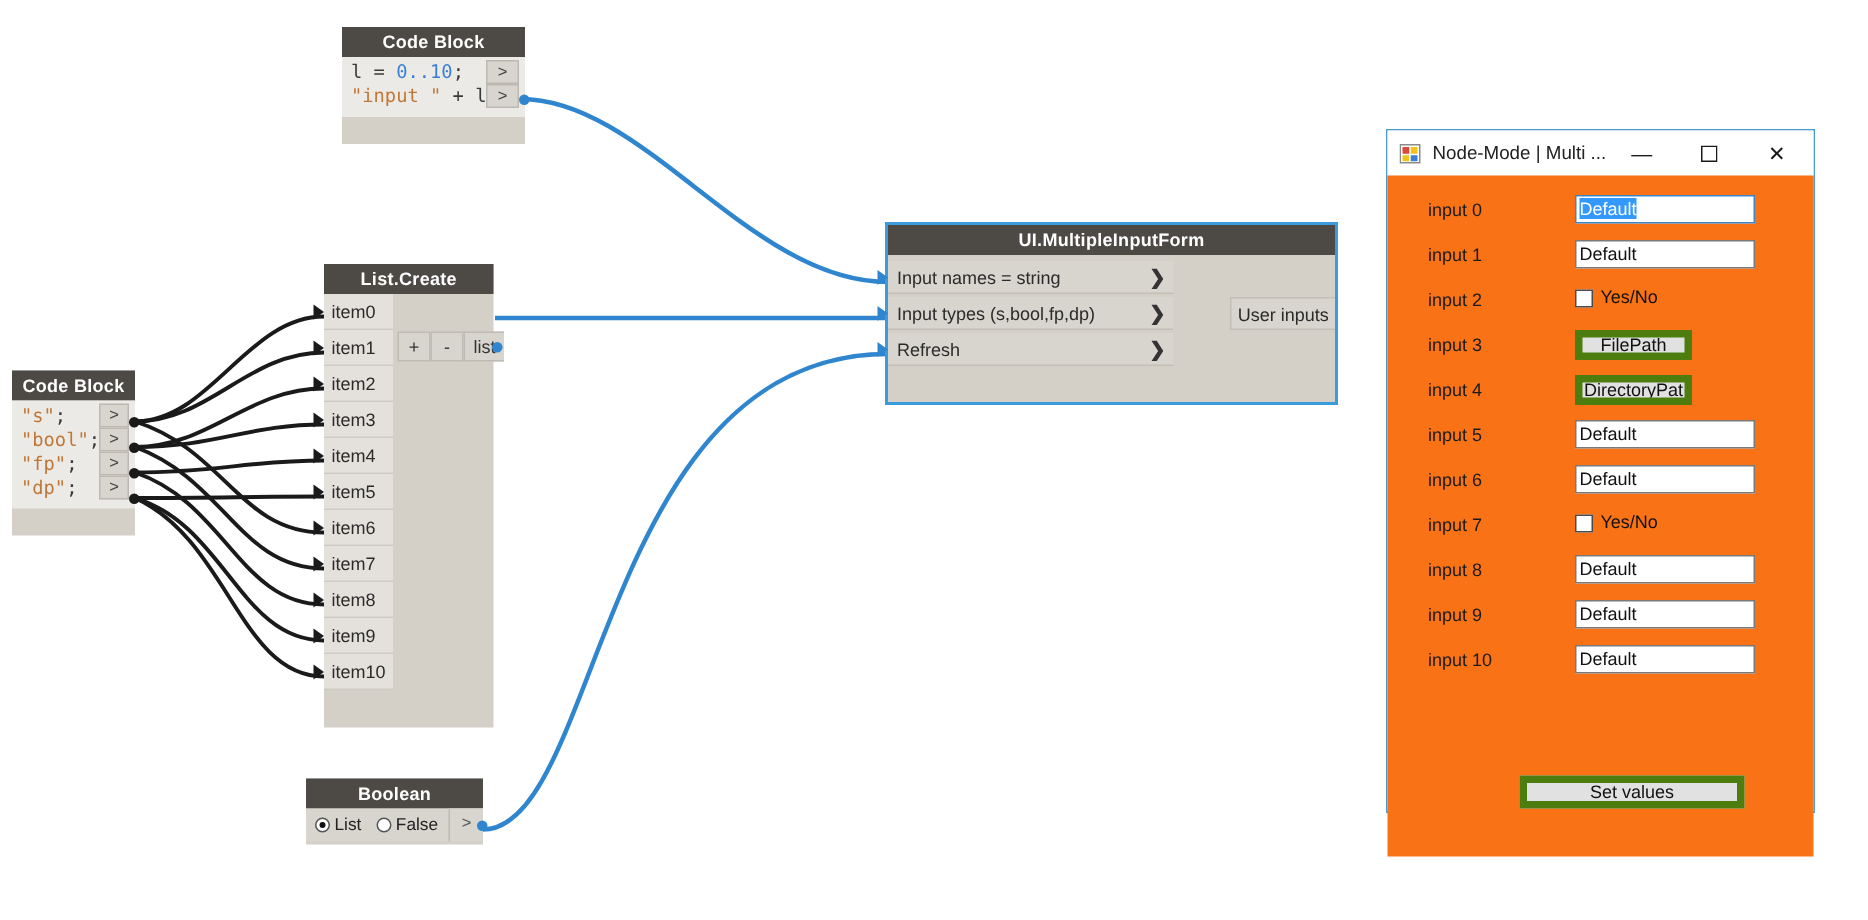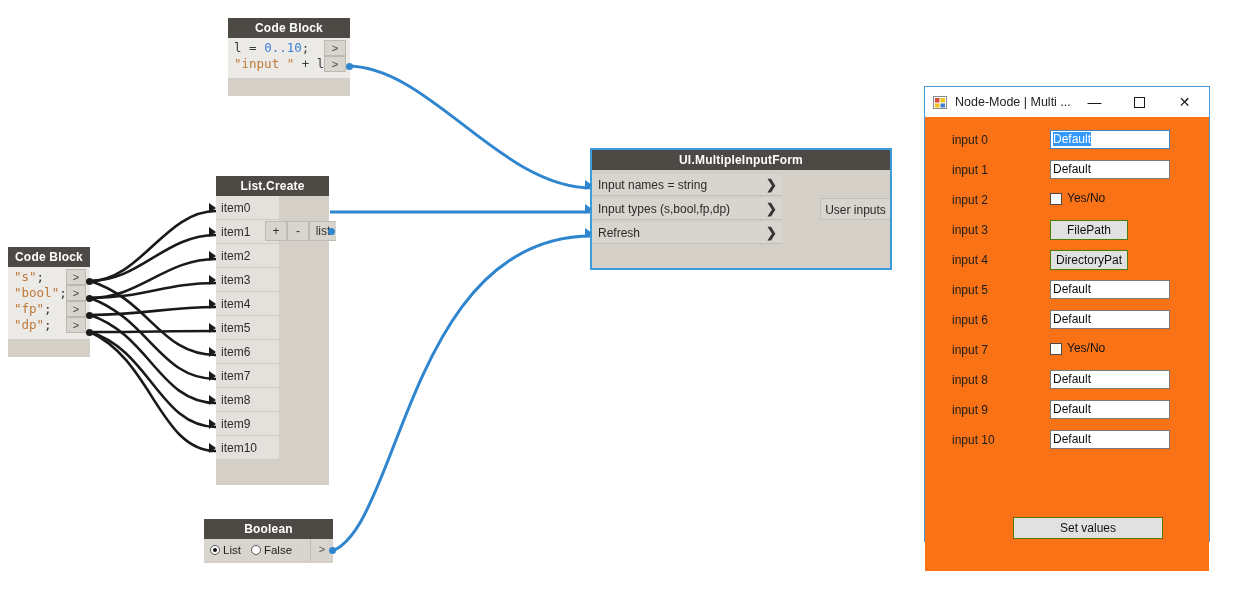--- a/index.html
+++ b/index.html
@@ -136,21 +136,21 @@
   }
   .tok-var  { color: #3a3a3a; }
   .tok-num  { color: #3b7fd4; }
   .tok-str  { color: #c07838; }
   .tok-op   { color: #3a3a3a; }
 
   
   .lc-item {
     background: #e4e1dc;
     border-bottom: 1px solid #cfcbc4;
-    width: 63px;
+    width: 46px;
     height: 24px;
     line-height: 24px;
     font-size: 12px;
     color: #2b2b2b;
     padding-left: 5px;
     box-sizing: border-box;
     position: relative;
   }
   .lc-btn {
     position: absolute;
@@ -285,21 +285,21 @@
   .chk {
     width: 12px; height: 12px;
     background: #fff;
     border: 1px solid #4a4a4a;
     box-sizing: border-box;
     margin-right: 5px;
   }
   .wbtn {
     position: absolute;
     background: #e1e1e1;
-    border: 1px solid #4d7c0f;
+    border: 5px solid #4d7c0f;
     box-sizing: border-box;
     font-size: 12px;
     color: #111;
     text-align: center;
     display: flex;
     align-items: center;
     justify-content: center;
     overflow: hidden;
     white-space: nowrap;
   }
@@ -380,21 +380,21 @@
   <div class="node-body" style="height:98px;">
     <div id="mif-ports" style="width:190px; padding-top:4px;">
         <div class="port" style="margin-bottom: 2px;"><span>Input names = string</span><span class="chev">❯</span><span class="cap cap-in-blue" style="top: 6px;"></span></div>
         <div class="port" style="margin-bottom: 2px;"><span>Input types (s,bool,fp,dp)</span><span class="chev">❯</span><span class="cap cap-in-blue" style="top: 6px;"></span></div>
         <div class="port" style="margin-bottom: 2px;"><span>Refresh</span><span class="chev">❯</span><span class="cap cap-in-blue" style="top: 6px;"></span></div>
       </div>
     <div class="port-out" style="position:absolute; left:228px; top:28px; width:70px; border-right:none;">User inputs</div>
   </div>
 </div>
 
-<div class="node" id="boolean-node" style="left:204px; top:519px; width:129px; height:44px;">
+<div class="node" id="boolean-node" style="left:204px; top:519px; width:118px; height:44px;">
   <div class="node-header">Boolean</div>
   <div class="node-body">
     <div class="bool-row">
       <span class="radio on"></span>
       <span>List</span>
       <span class="radio" style="margin-left:10px;"></span>
       <span>False</span>
       <span style="position:absolute; right:0; top:0; width:22px; height:22px; line-height:20px; text-align:center;
                    background:#d8d4ce; border-left:1px solid #bfbbb4; color:#555; font-size:11px;">&gt;</span>
       <span class="cap-out-dot" style="right:-3px; top:8px;"></span>

